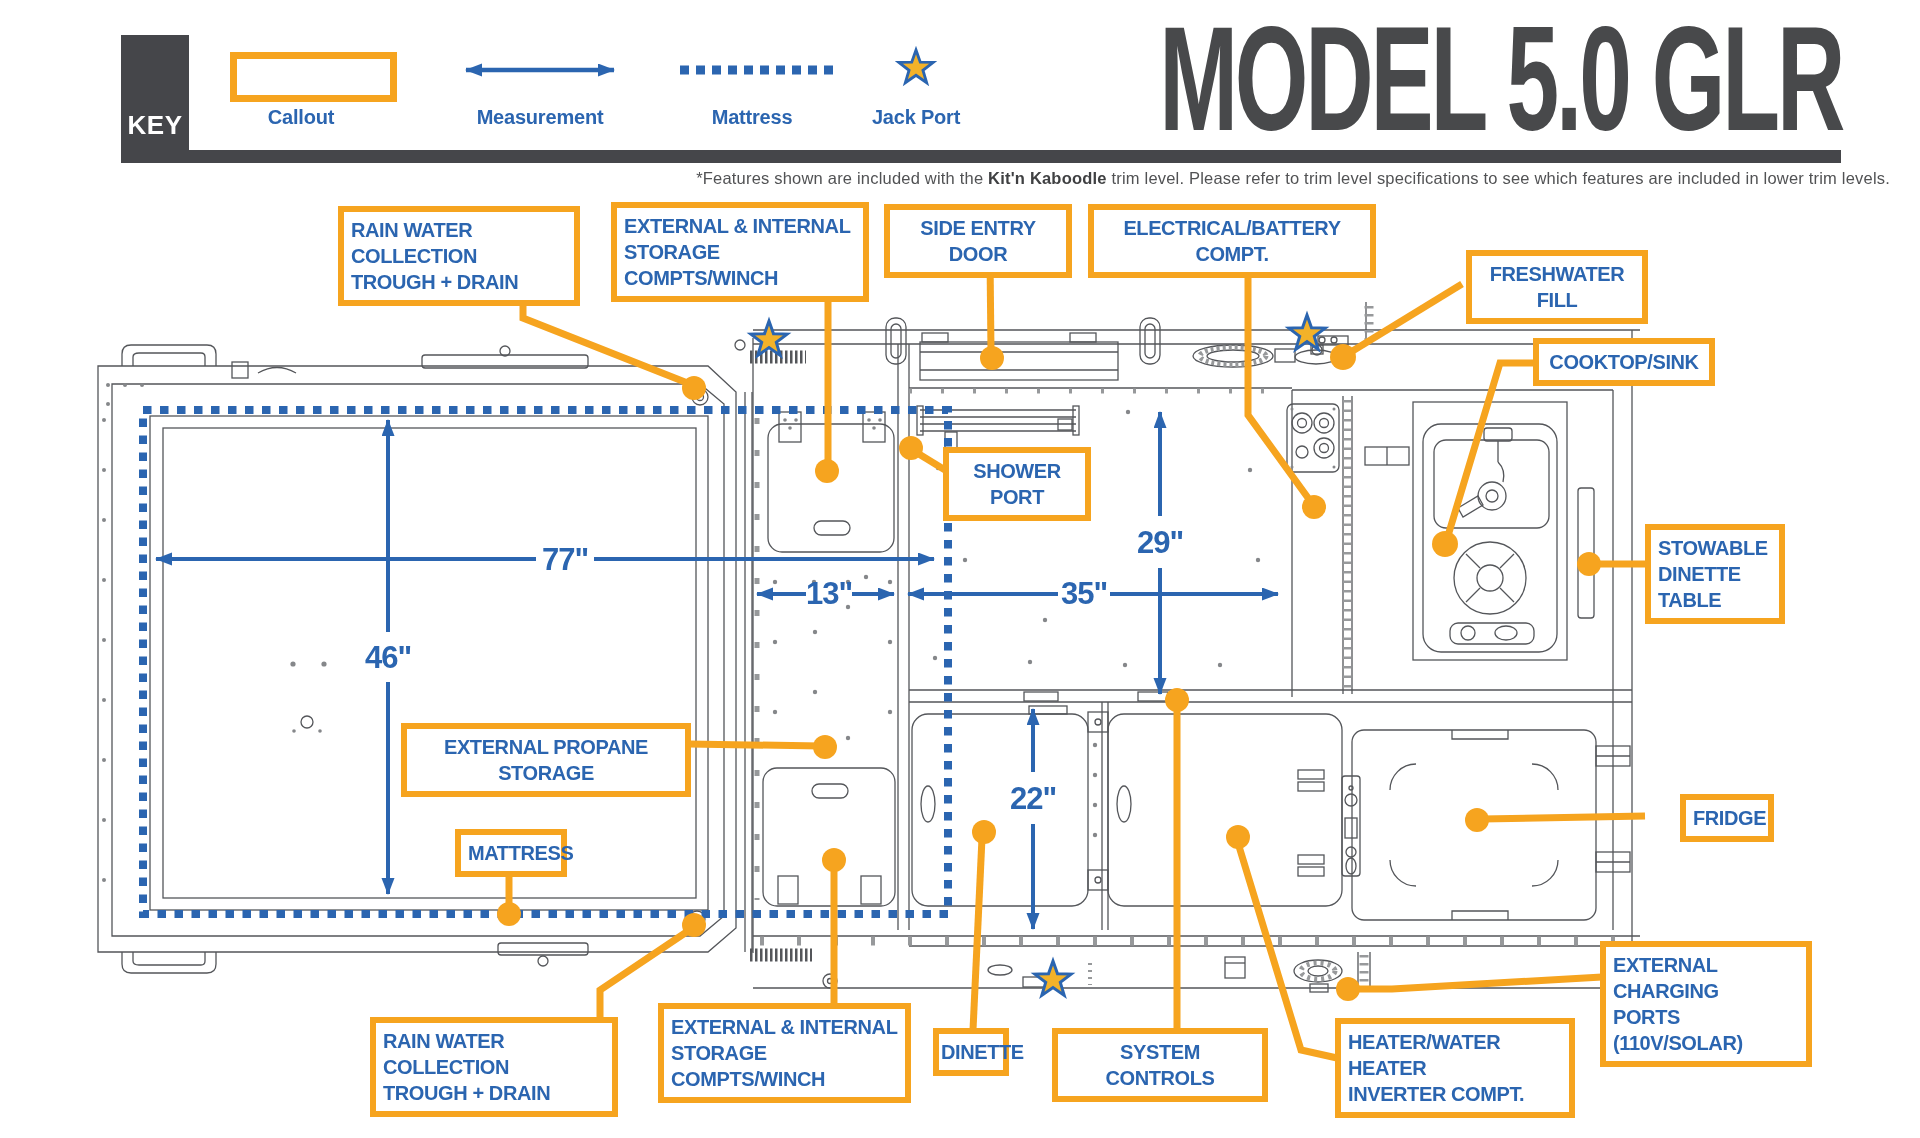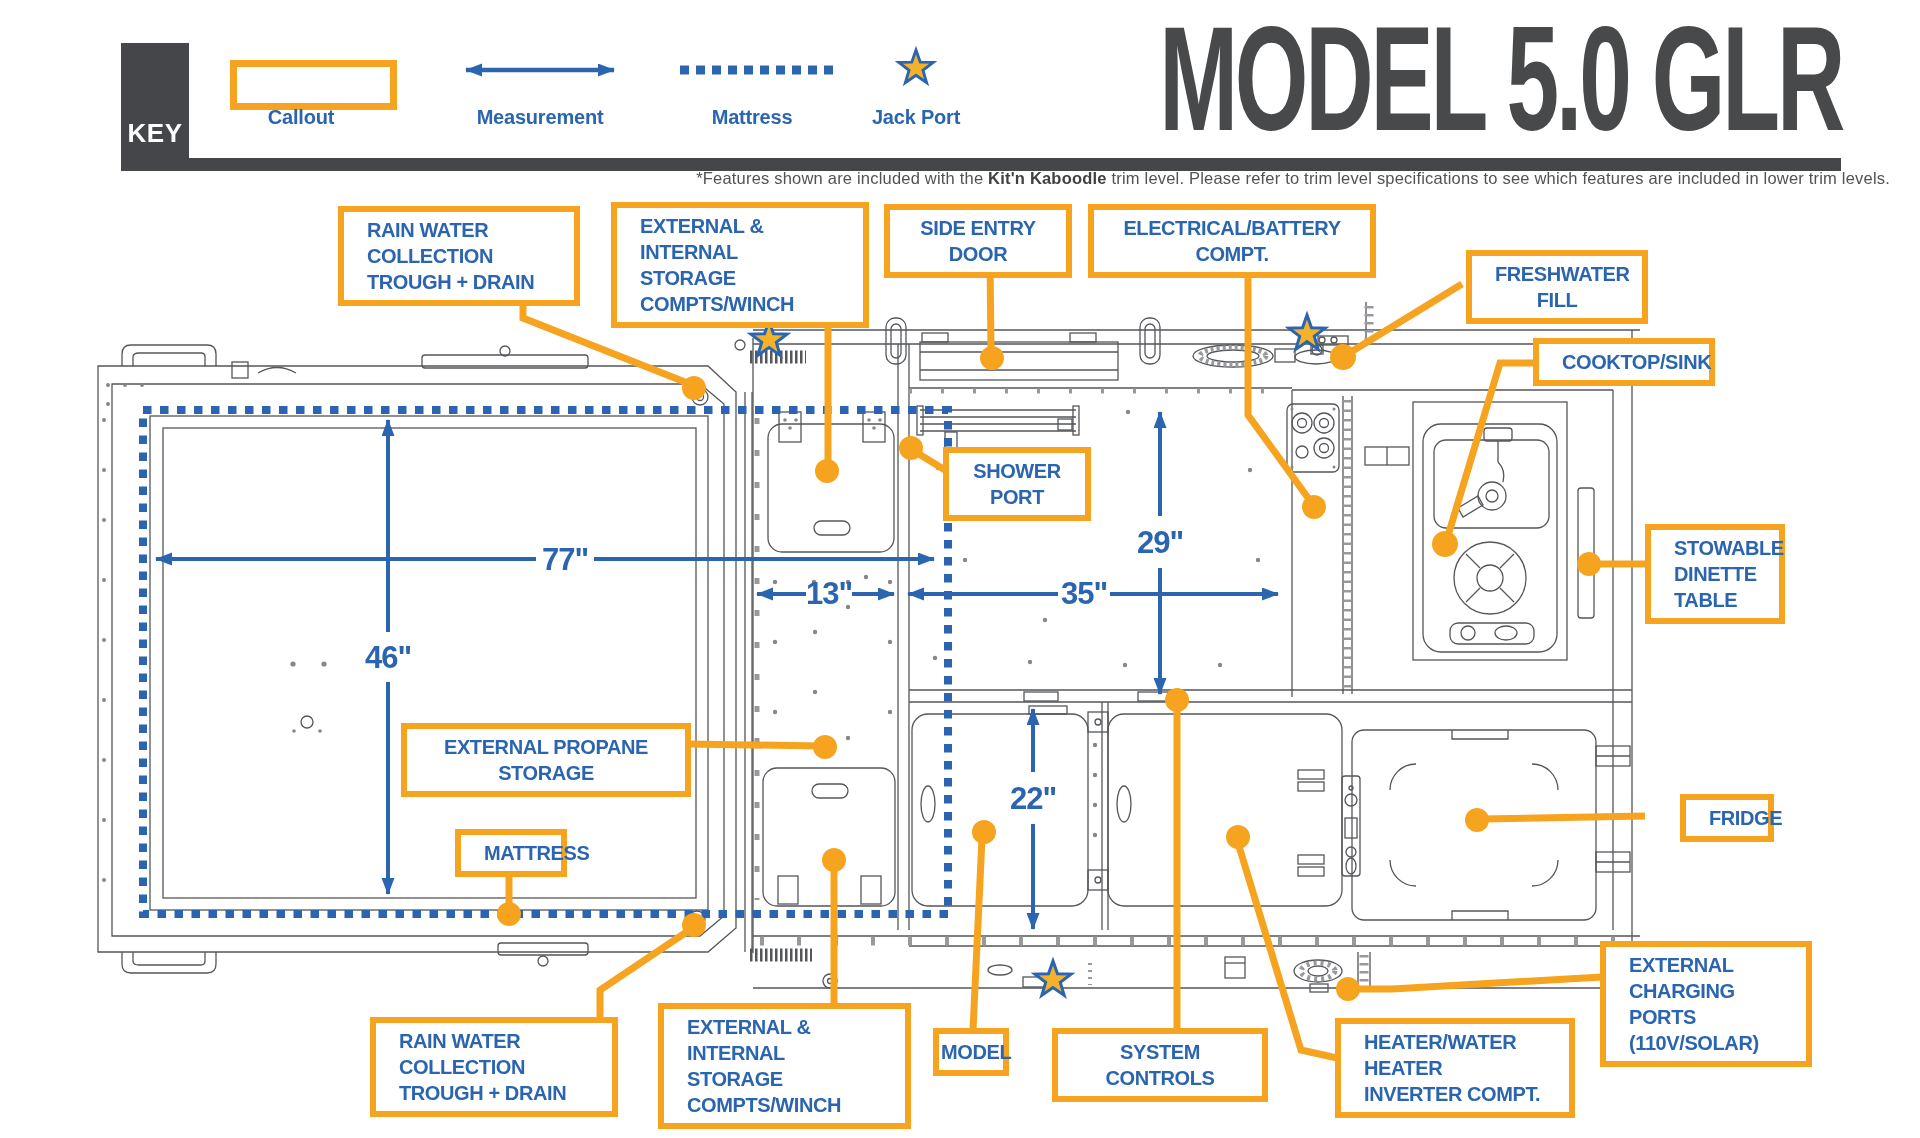--- a/index.html
+++ b/index.html
@@ -1,33 +1,33 @@
 <!DOCTYPE html>
 <html><head>
 <meta charset="utf-8">
 <style>
   html,body{margin:0;padding:0;}
   body{width:1920px;height:1138px;position:relative;background:#fff;overflow:hidden;
        font-family:"Liberation Sans",sans-serif;}
   svg{position:absolute;left:0;top:0;z-index:1;}
-  .hdr{position:absolute;z-index:5;margin-top:8px;}
+  .hdr{position:absolute;z-index:5;}
   #keyBox{left:121px;top:35px;width:68px;height:116px;background:#45464a;display:flex;
           align-items:flex-end;justify-content:center;}
   #keyBox .klabel{color:#fff;font-weight:700;font-size:26px;margin-bottom:10px;letter-spacing:0.5px;}
   #hdrBar{left:121px;top:150px;width:1720px;height:13px;background:#45464a;}
   #swatch{left:230px;top:52px;width:167px;height:50px;border:7px solid #F6A41F;background:#fff;box-sizing:border-box;}
   .ll{position:absolute;z-index:5;transform:translateX(-50%);font-size:20px;font-weight:700;
       color:#2B65B0;top:106px;white-space:nowrap;letter-spacing:-0.2px;}
   #pageTitle{position:absolute;z-index:5;top:18px;right:78px;font-size:148px;font-weight:800;
              color:#48494b;line-height:0.82;white-space:nowrap;letter-spacing:-5px;
              transform:scaleX(0.64);transform-origin:100% 0;}
   #subtitle{position:absolute;z-index:5;top:169px;right:30px;font-size:16.5px;color:#515254;letter-spacing:0.2px;}
   #subtitle b{color:#3f4042;margin-top:36px;}
   .co{position:absolute;z-index:6;box-sizing:border-box;background:#fff;border:6px solid #F6A41F;
-      color:#2B65B0;font-weight:700;font-size:20px;line-height:1.3;padding:5px 23px;letter-spacing:-0.4px;}
+      color:#2B65B0;font-weight:700;font-size:20px;line-height:1.3;padding:5px 7px;letter-spacing:-0.4px;}
   .co span{white-space:pre-line;display:block;}
   .ctr{text-align:center;}
   .sm{padding:5px 2px;}
   .mt{fill:#2B65B0;font-weight:700;font-size:31px;letter-spacing:-1px;text-anchor:middle;
       font-family:"Liberation Sans",sans-serif;}
 </style>
 </head>
 <body>
 
 <svg viewBox="0 0 1920 1138" width="1920" height="1138">
@@ -382,21 +382,21 @@
   </div>
 <div class="co" style="left:370px;top:1017px;width:248px">
     <span>RAIN WATER COLLECTION
 TROUGH + DRAIN</span>
   </div>
 <div class="co" style="left:658px;top:1003px;width:253px">
     <span>EXTERNAL &amp; INTERNAL
 STORAGE COMPTS/WINCH</span>
   </div>
 <div class="co ctr sm" style="left:933px;top:1028px;width:76px">
-    <span>MODEL</span>
+    <span>DINETTE</span>
   </div>
 <div class="co ctr" style="left:1052px;top:1028px;width:216px">
     <span>SYSTEM CONTROLS</span>
   </div>
 <div class="co" style="left:1335px;top:1018px;width:240px">
     <span>HEATER/WATER HEATER
 INVERTER COMPT.</span>
   </div>
 
 </body></html>

